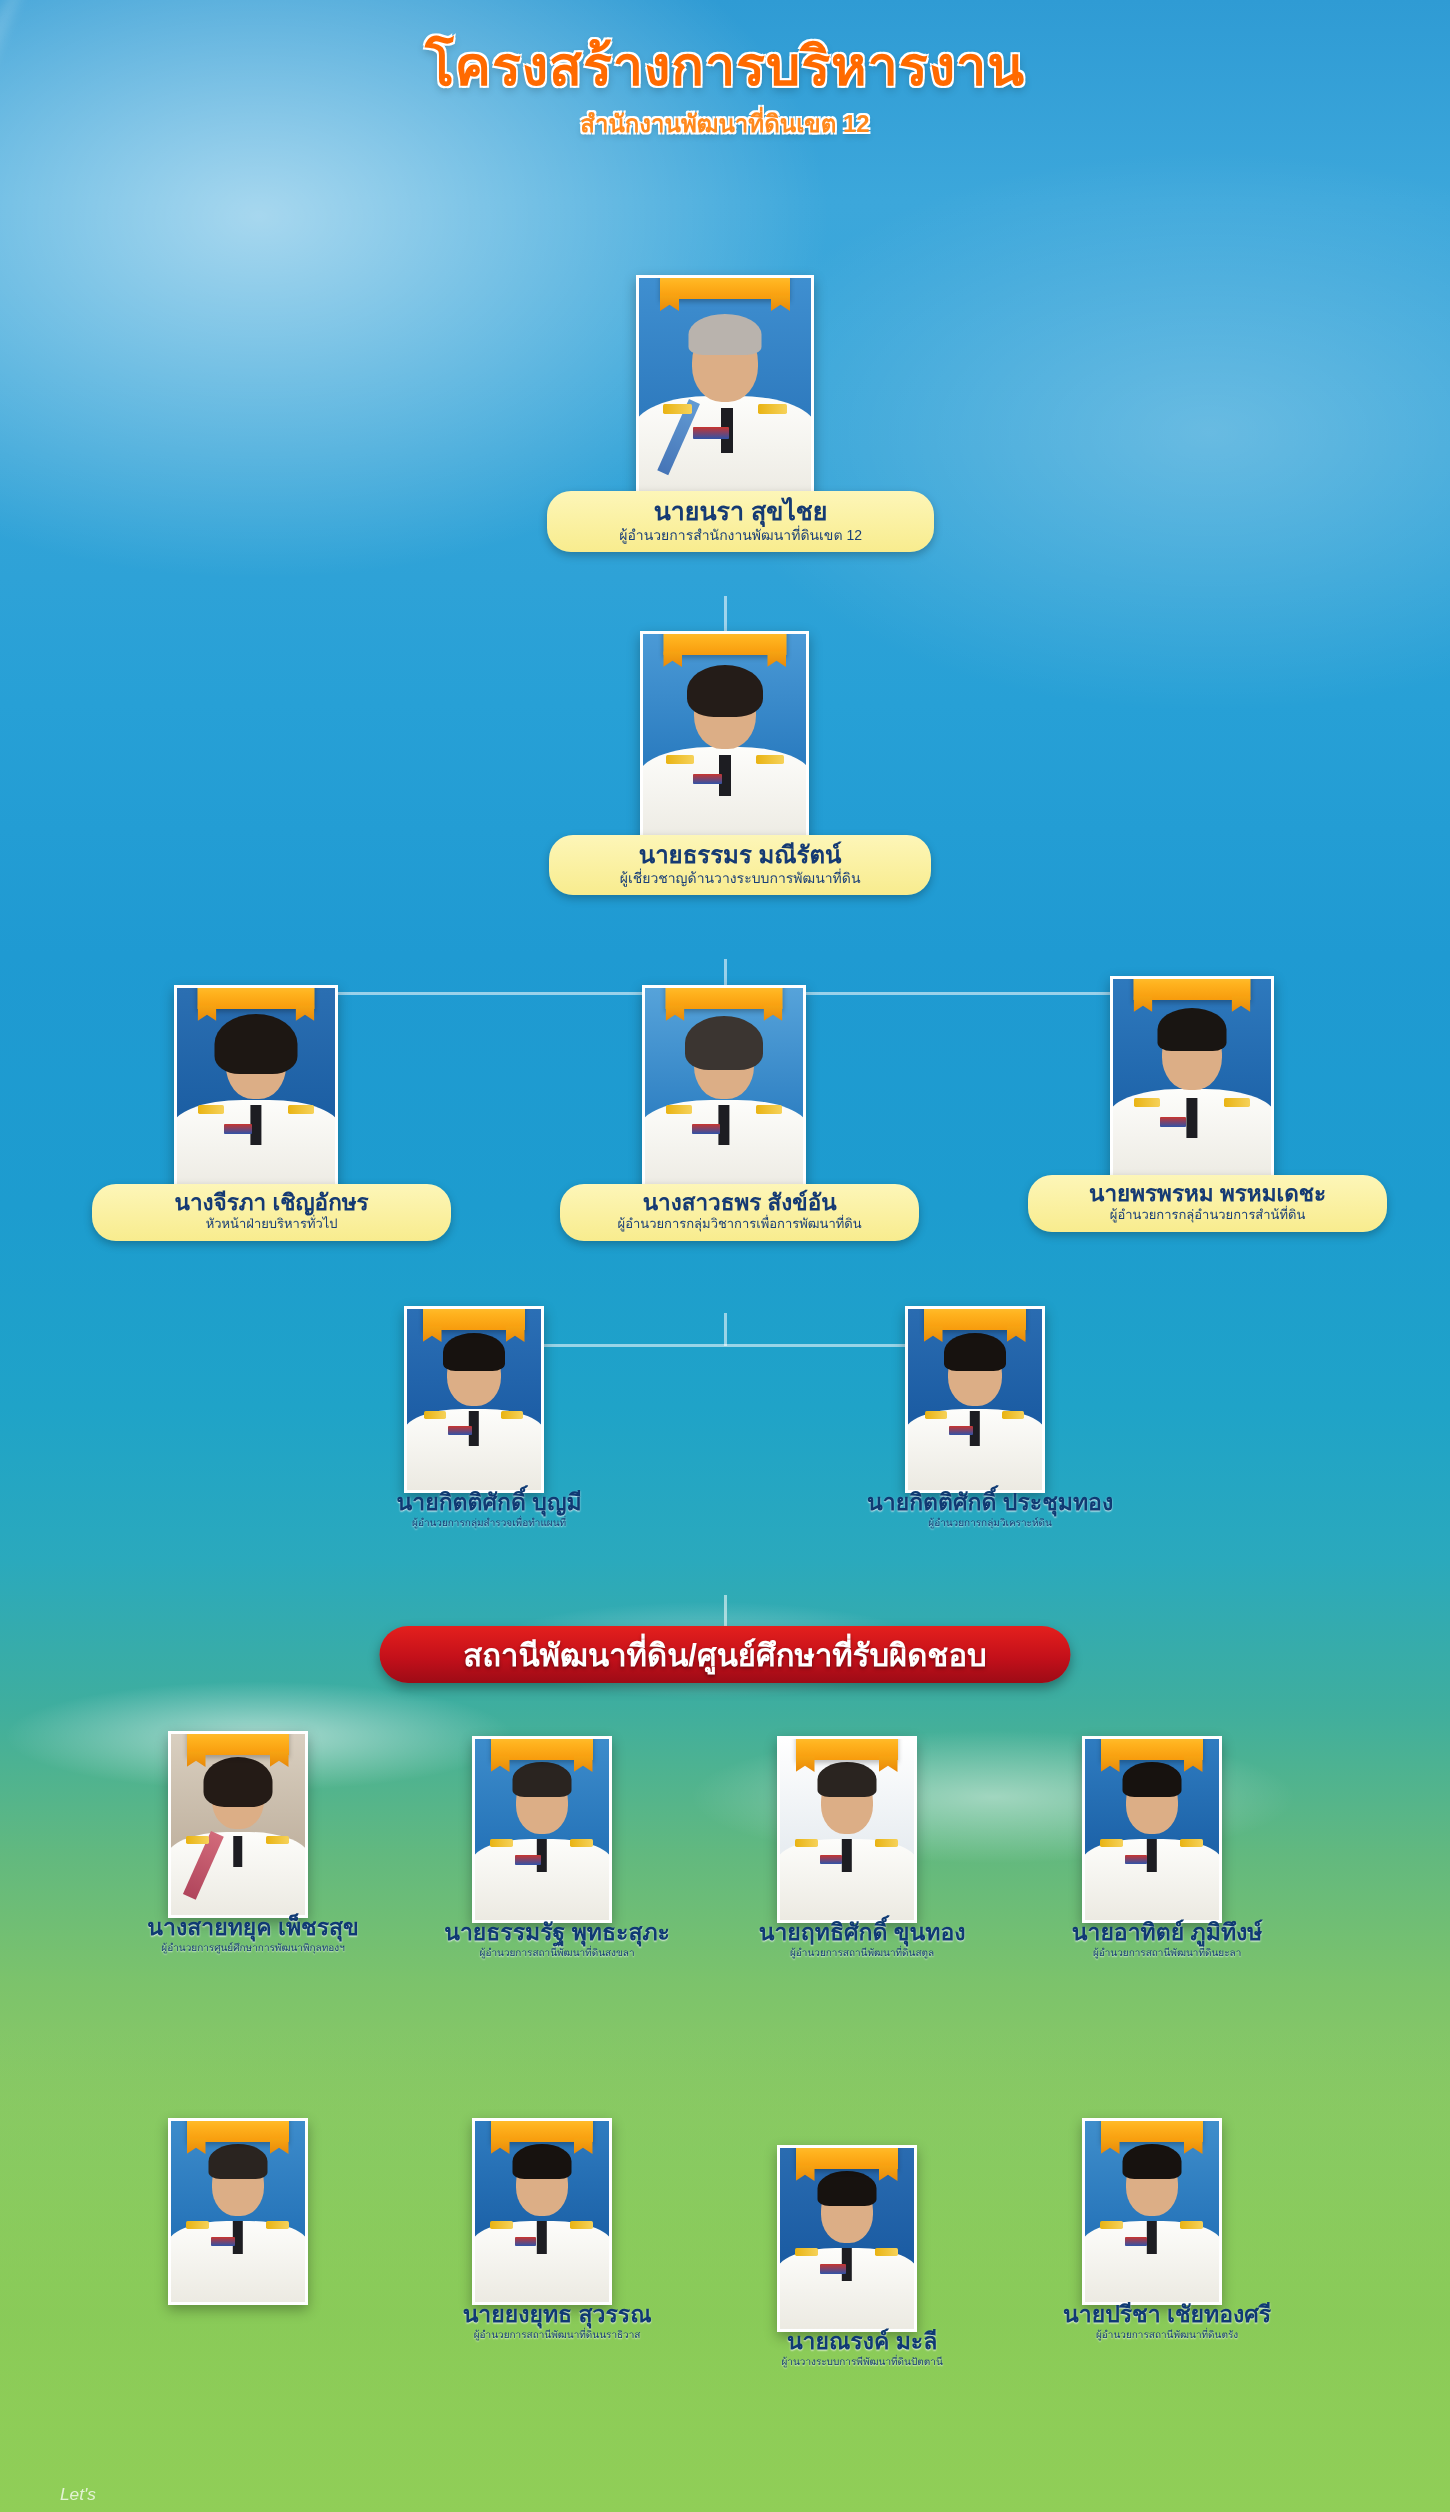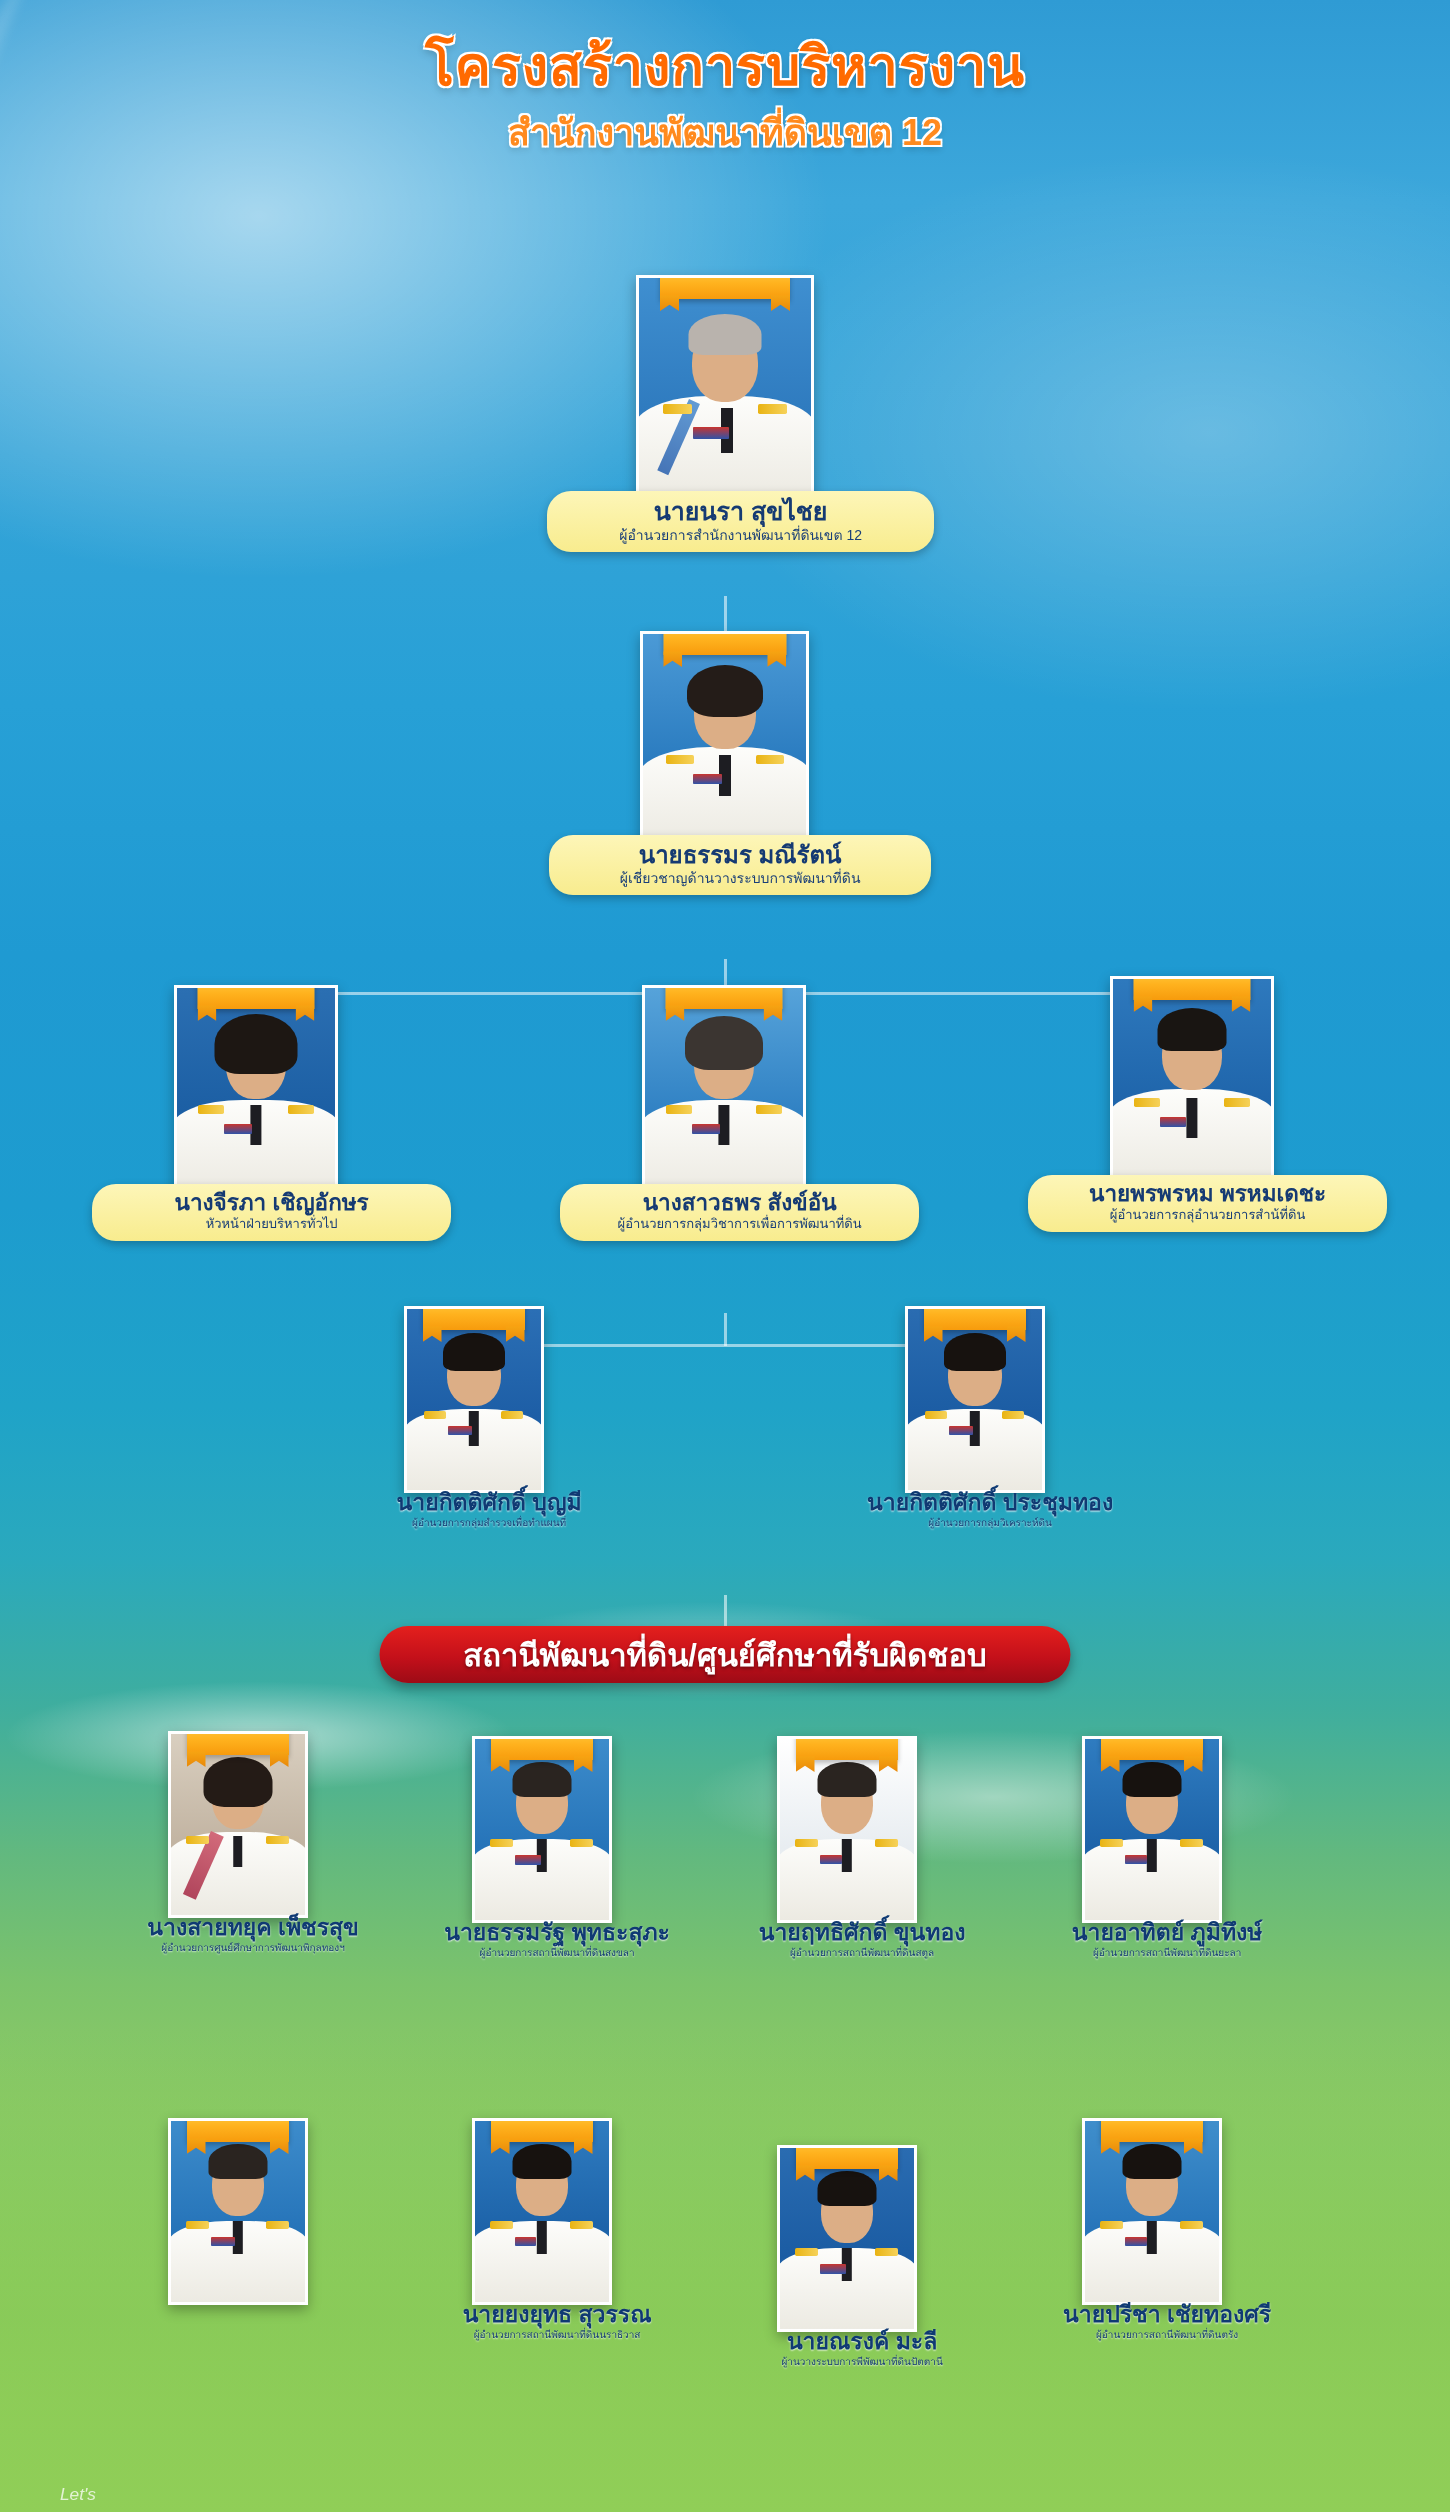--- a/index.html
+++ b/index.html
@@ -87,21 +87,21 @@
     color: #ff6a00;
     letter-spacing: 0.9px;
     line-height: 1.15;
     text-shadow:
       -1.7px -1.7px 0 #ffffff, 1.7px -1.7px 0 #ffffff,
       -1.7px  1.7px 0 #ffffff, 1.7px  1.7px 0 #ffffff,
       0 4.3px 8.6px rgba(0,0,0,0.25);
   }
   .title-sub {
     margin-top: 7px;
-    font-size: 36px;
+    font-size: 24px;
     font-weight: bold;
     color: #ff8a1e;
     text-shadow:
       -1.7px -1.7px 0 #ffffff, 1.7px -1.7px 0 #ffffff,
       -1.7px  1.7px 0 #ffffff, 1.7px  1.7px 0 #ffffff,
       0 3.5px 7px rgba(0,0,0,0.2);
   }
 
   
   .person {

